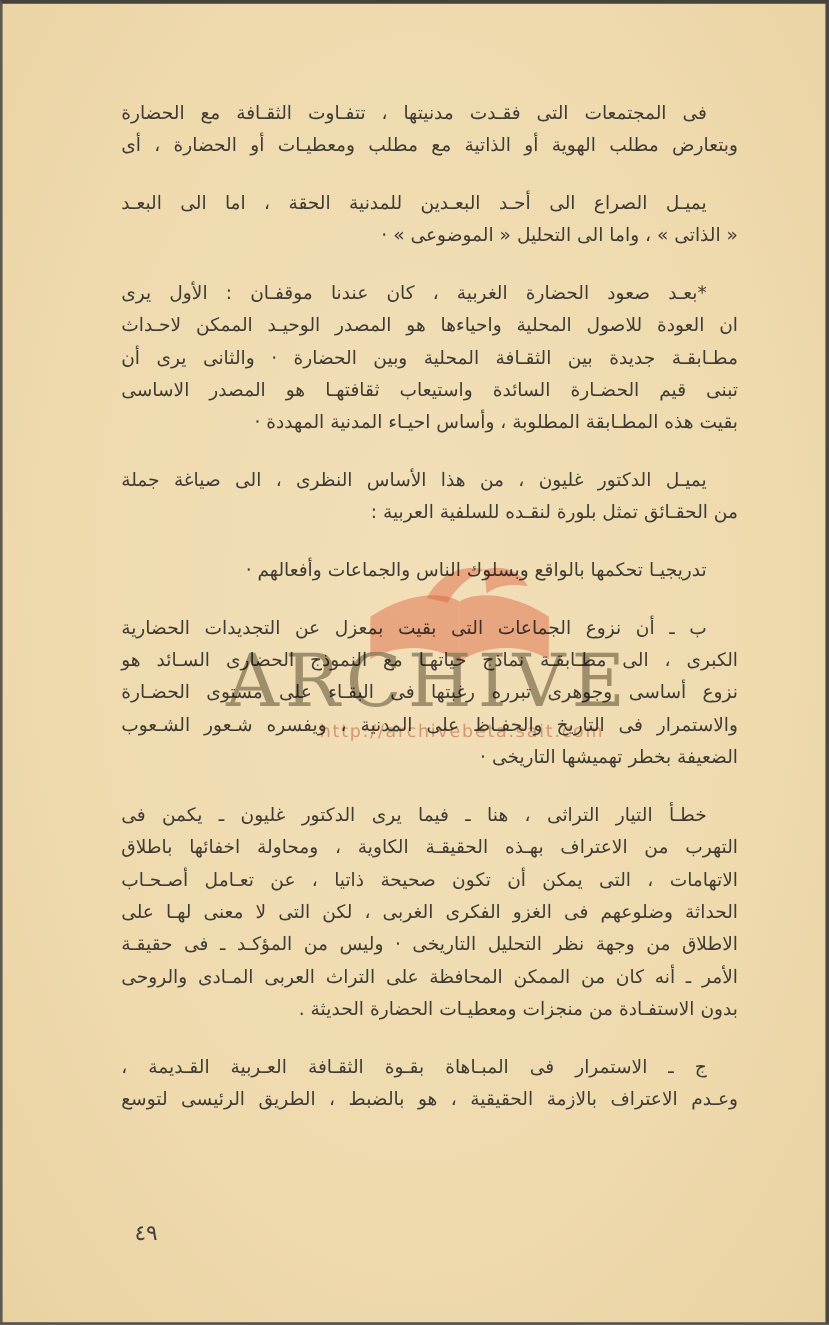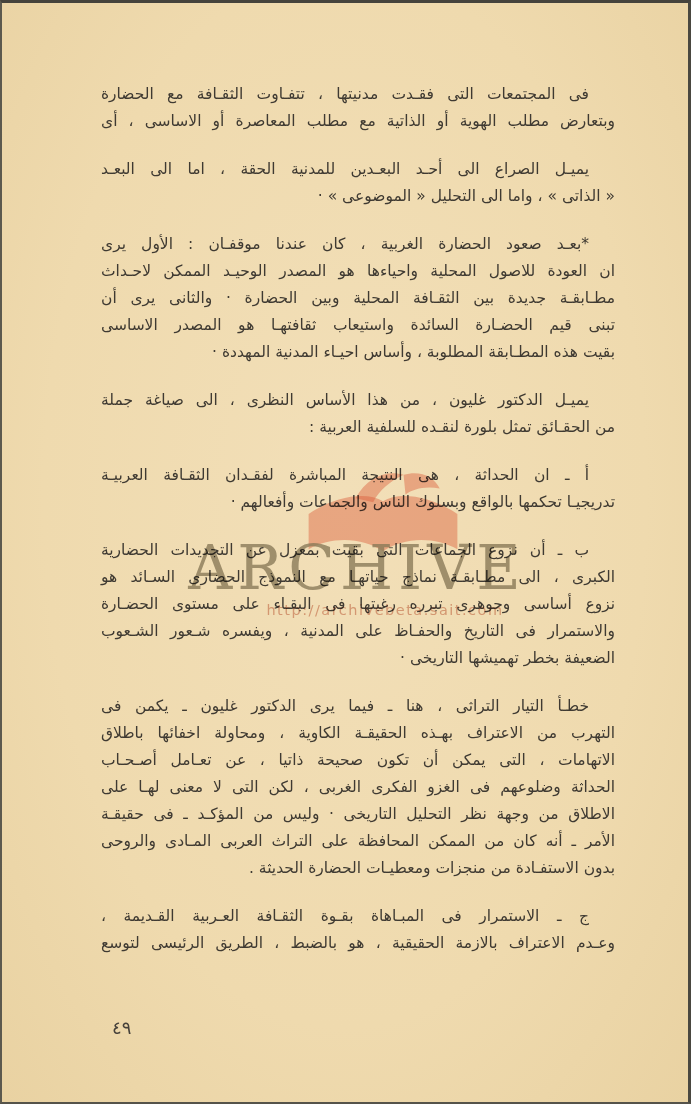--- a/index.html
+++ b/index.html
@@ -86,39 +86,38 @@
   }
 </style>
 </head>
 <body>
 
 <div class="sheet">
 
   <div class="text-block">
       <div class="para">
         <div class="line">فى المجتمعات التى فقـدت مدنيتها ، تتفـاوت الثقـافة مع الحضارة</div>
-        <div class="line">وبتعارض مطلب الهوية أو الذاتية مع مطلب المعاصرة أو الاساسى ، أى</div>
+        <div class="line">وبتعارض مطلب الهوية أو الذاتية مع مطلب ومعطيـات أو الحضارة ، أى</div>
       </div>
       <div class="para">
         <div class="line">يميـل الصراع الى أحـد البعـدين للمدنية الحقة ، اما الى البعـد</div>
         <div class="line last">« الذاتى » ، واما الى التحليل « الموضوعى » ·</div>
       </div>
       <div class="para">
         <div class="line">*بعـد صعود الحضارة الغربية ، كان عندنا موقفـان : الأول يرى</div>
         <div class="line">ان العودة للاصول المحلية واحياءها هو المصدر الوحيـد الممكن لاحـداث</div>
         <div class="line">مطـابقـة جديدة بين الثقـافة المحلية وبين الحضارة · والثانى يرى أن</div>
         <div class="line">تبنى قيم الحضـارة السائدة واستيعاب ثقافتهـا هو المصدر الاساسى</div>
         <div class="line last">بقيت هذه المطـابقة المطلوبة ، وأساس احيـاء المدنية المهددة ·</div>
       </div>
       <div class="para">
         <div class="line">يميـل الدكتور غليون ، من هذا الأساس النظرى ، الى صياغة جملة</div>
         <div class="line last">من الحقـائق تمثل بلورة لنقـده للسلفية العربية :</div>
       </div>
       <div class="para">
-        <div class="line">أ ـ ان الحداثة ، هى النتيجة المباشرة لفقـدان الثقـافة العربيـة</div>
         <div class="line last">تدريجيـا تحكمها بالواقع وبسلوك الناس والجماعات وأفعالهم ·</div>
       </div>
       <div class="para">
         <div class="line">ب ـ أن نزوع الجماعات التى بقيت بمعزل عن التجديدات الحضارية</div>
         <div class="line">الكبرى ، الى مطـابقـة نماذج حياتهـا مع النموذج الحضارى السـائد هو</div>
         <div class="line">نزوع أساسى وجوهرى تبرره رغبتها فى البقـاء على مستوى الحضـارة</div>
         <div class="line">والاستمرار فى التاريخ والحفـاظ على المدنية ، ويفسره شـعور الشـعوب</div>
         <div class="line last">الضعيفة بخطر تهميشها التاريخى ·</div>
       </div>
       <div class="para">

